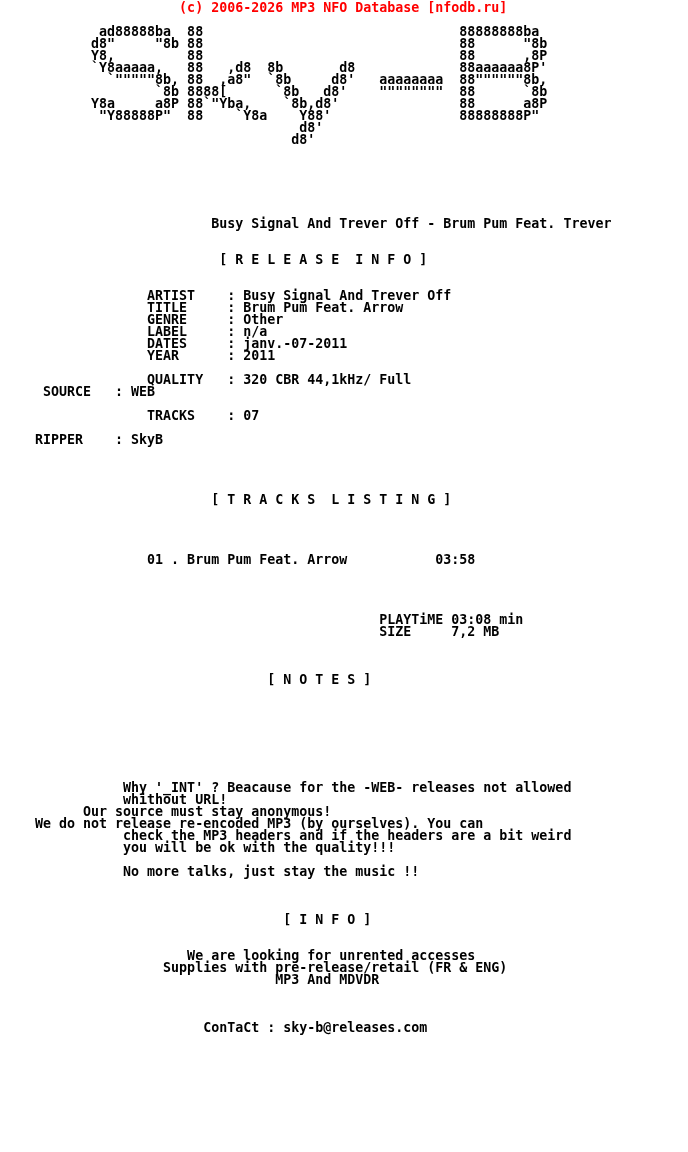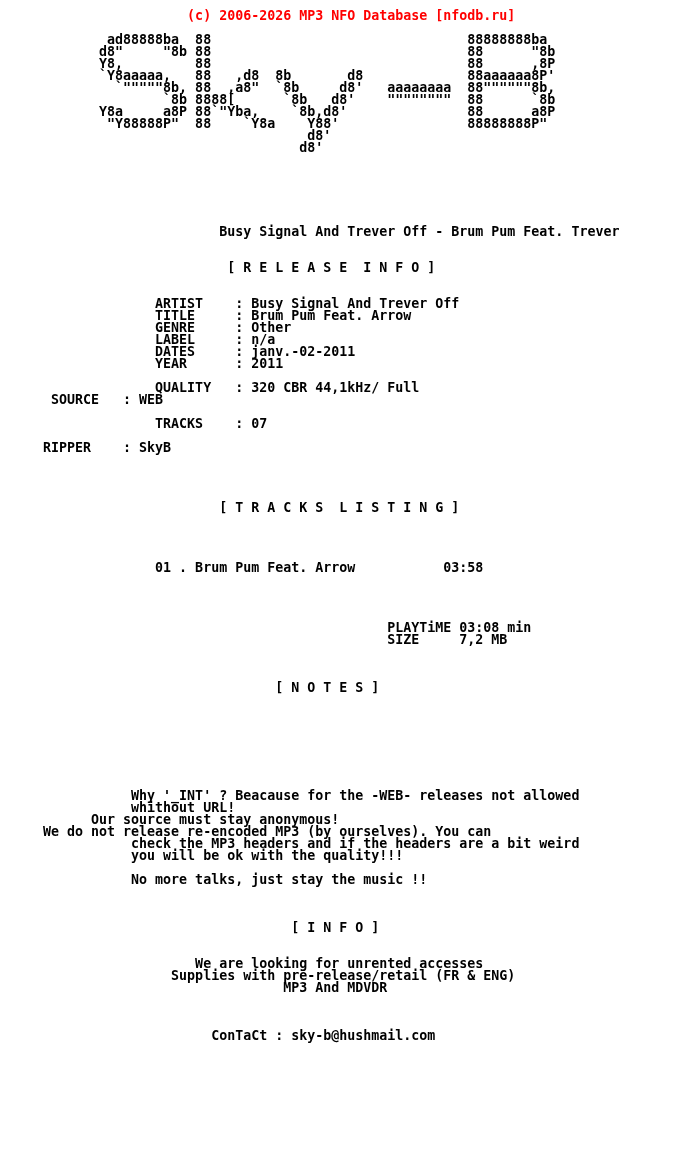--- a/index.html
+++ b/index.html
@@ -6,21 +6,21 @@
     margin: 0;
     padding: 0;
     background: #ffffff;
   }
   body {
     width: 688px;
     height: 1152px;
     overflow: hidden;
   }
   pre.nfo {
-    margin: 8px;
+    margin: 0;
     padding: 2px 0 0 3px;
     font-family: "DejaVu Sans Mono", "Liberation Mono", monospace;
     font-size: 13.3px;
     line-height: 12px;
     font-weight: bold;
     color: #000000;
     white-space: pre;
   }
   .red {
     color: #ff0000;
@@ -50,21 +50,21 @@
 <span>                          Busy Signal And Trever Off - Brum Pum Feat. Trever</span>
 
 
 <span>                           [ R E L E A S E  I N F O ]</span>
 
 
 <span>                  ARTIST    : Busy Signal And Trever Off
                   TITLE     : Brum Pum Feat. Arrow
                   GENRE     : Other
                   LABEL     : n/a
-                  DATES     : janv.-02-2011
+                  DATES     : janv.-07-2011
                   YEAR      : 2011</span>
 
 <span>                  QUALITY   : 320 CBR 44,1kHz/ Full
      SOURCE   : WEB</span>
 
 <span>                  TRACKS    : 07</span>
 
 <span>    RIPPER    : SkyB</span>
 
 
@@ -107,14 +107,14 @@
 
 <span>                                   [ I N F O ]</span>
 
 
 <span>                       We are looking for unrented accesses
                     Supplies with pre-release/retail (FR &amp; ENG)
                                   MP3 And MDVDR</span>
 
 
 
-<span>                         ConTaCt : sky-b@hushmail.com</span>
+<span>                         ConTaCt : sky-b@releases.com</span>
 </pre>
 
 </body></html>

